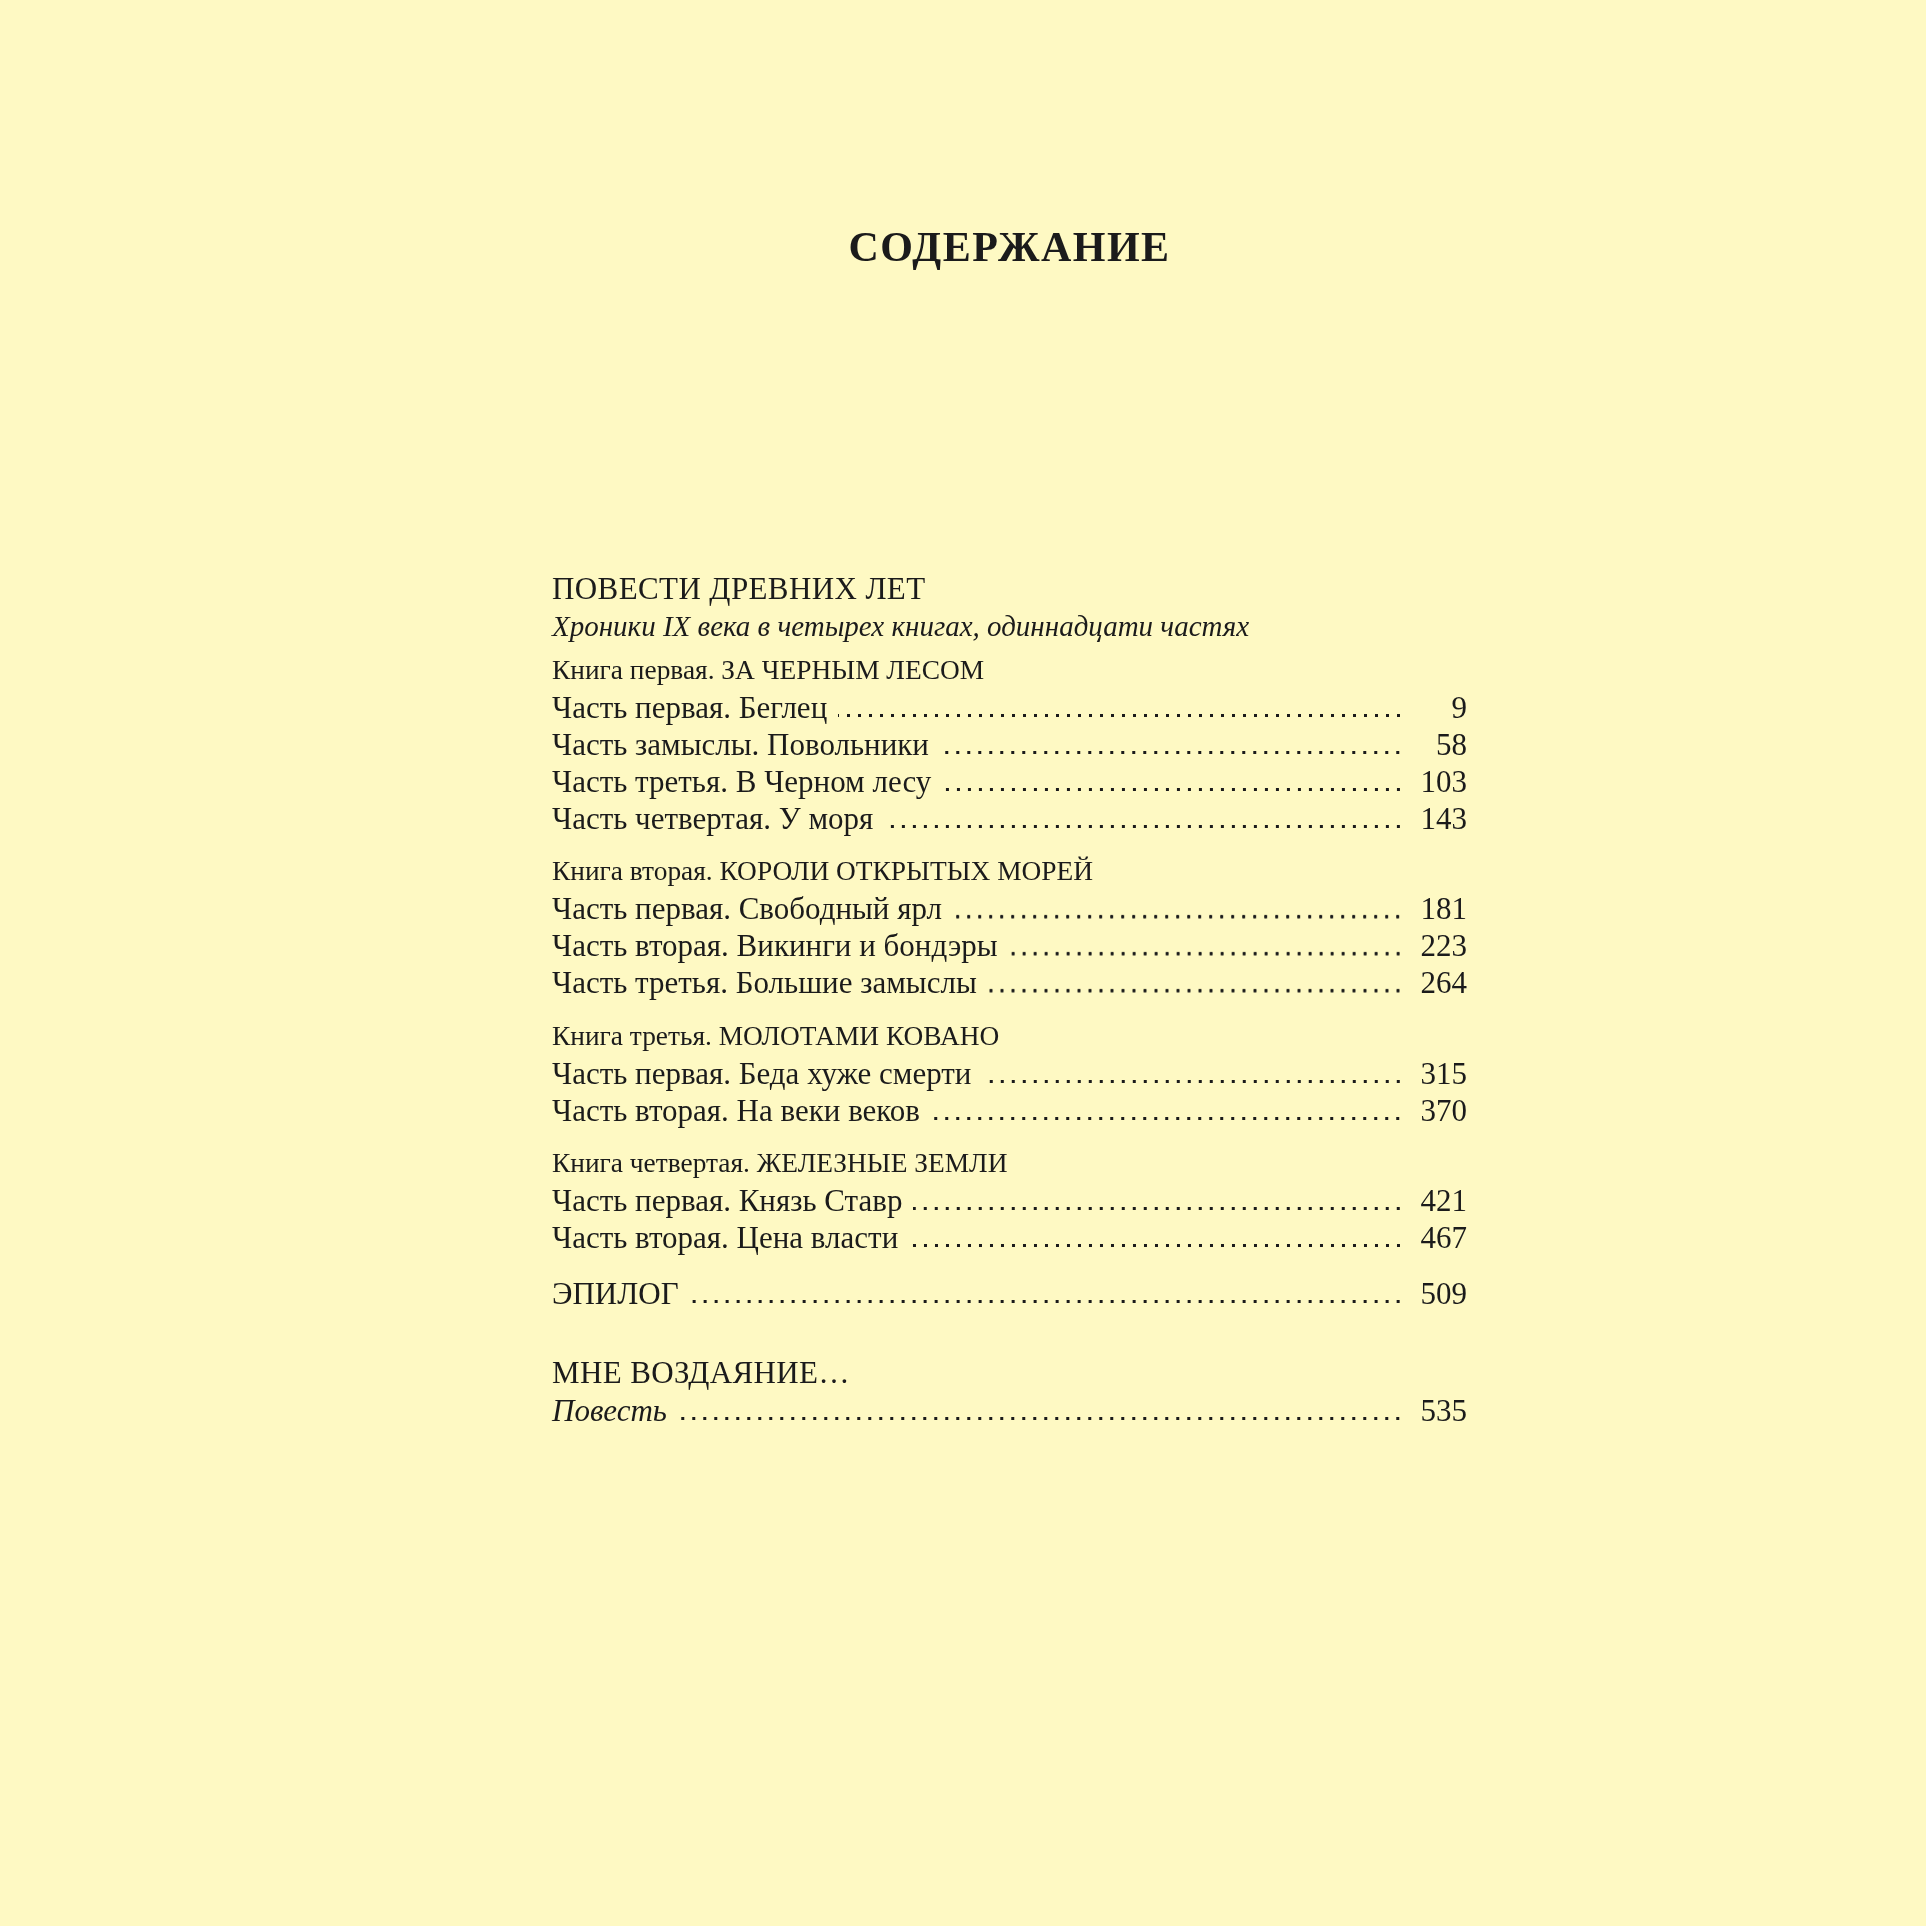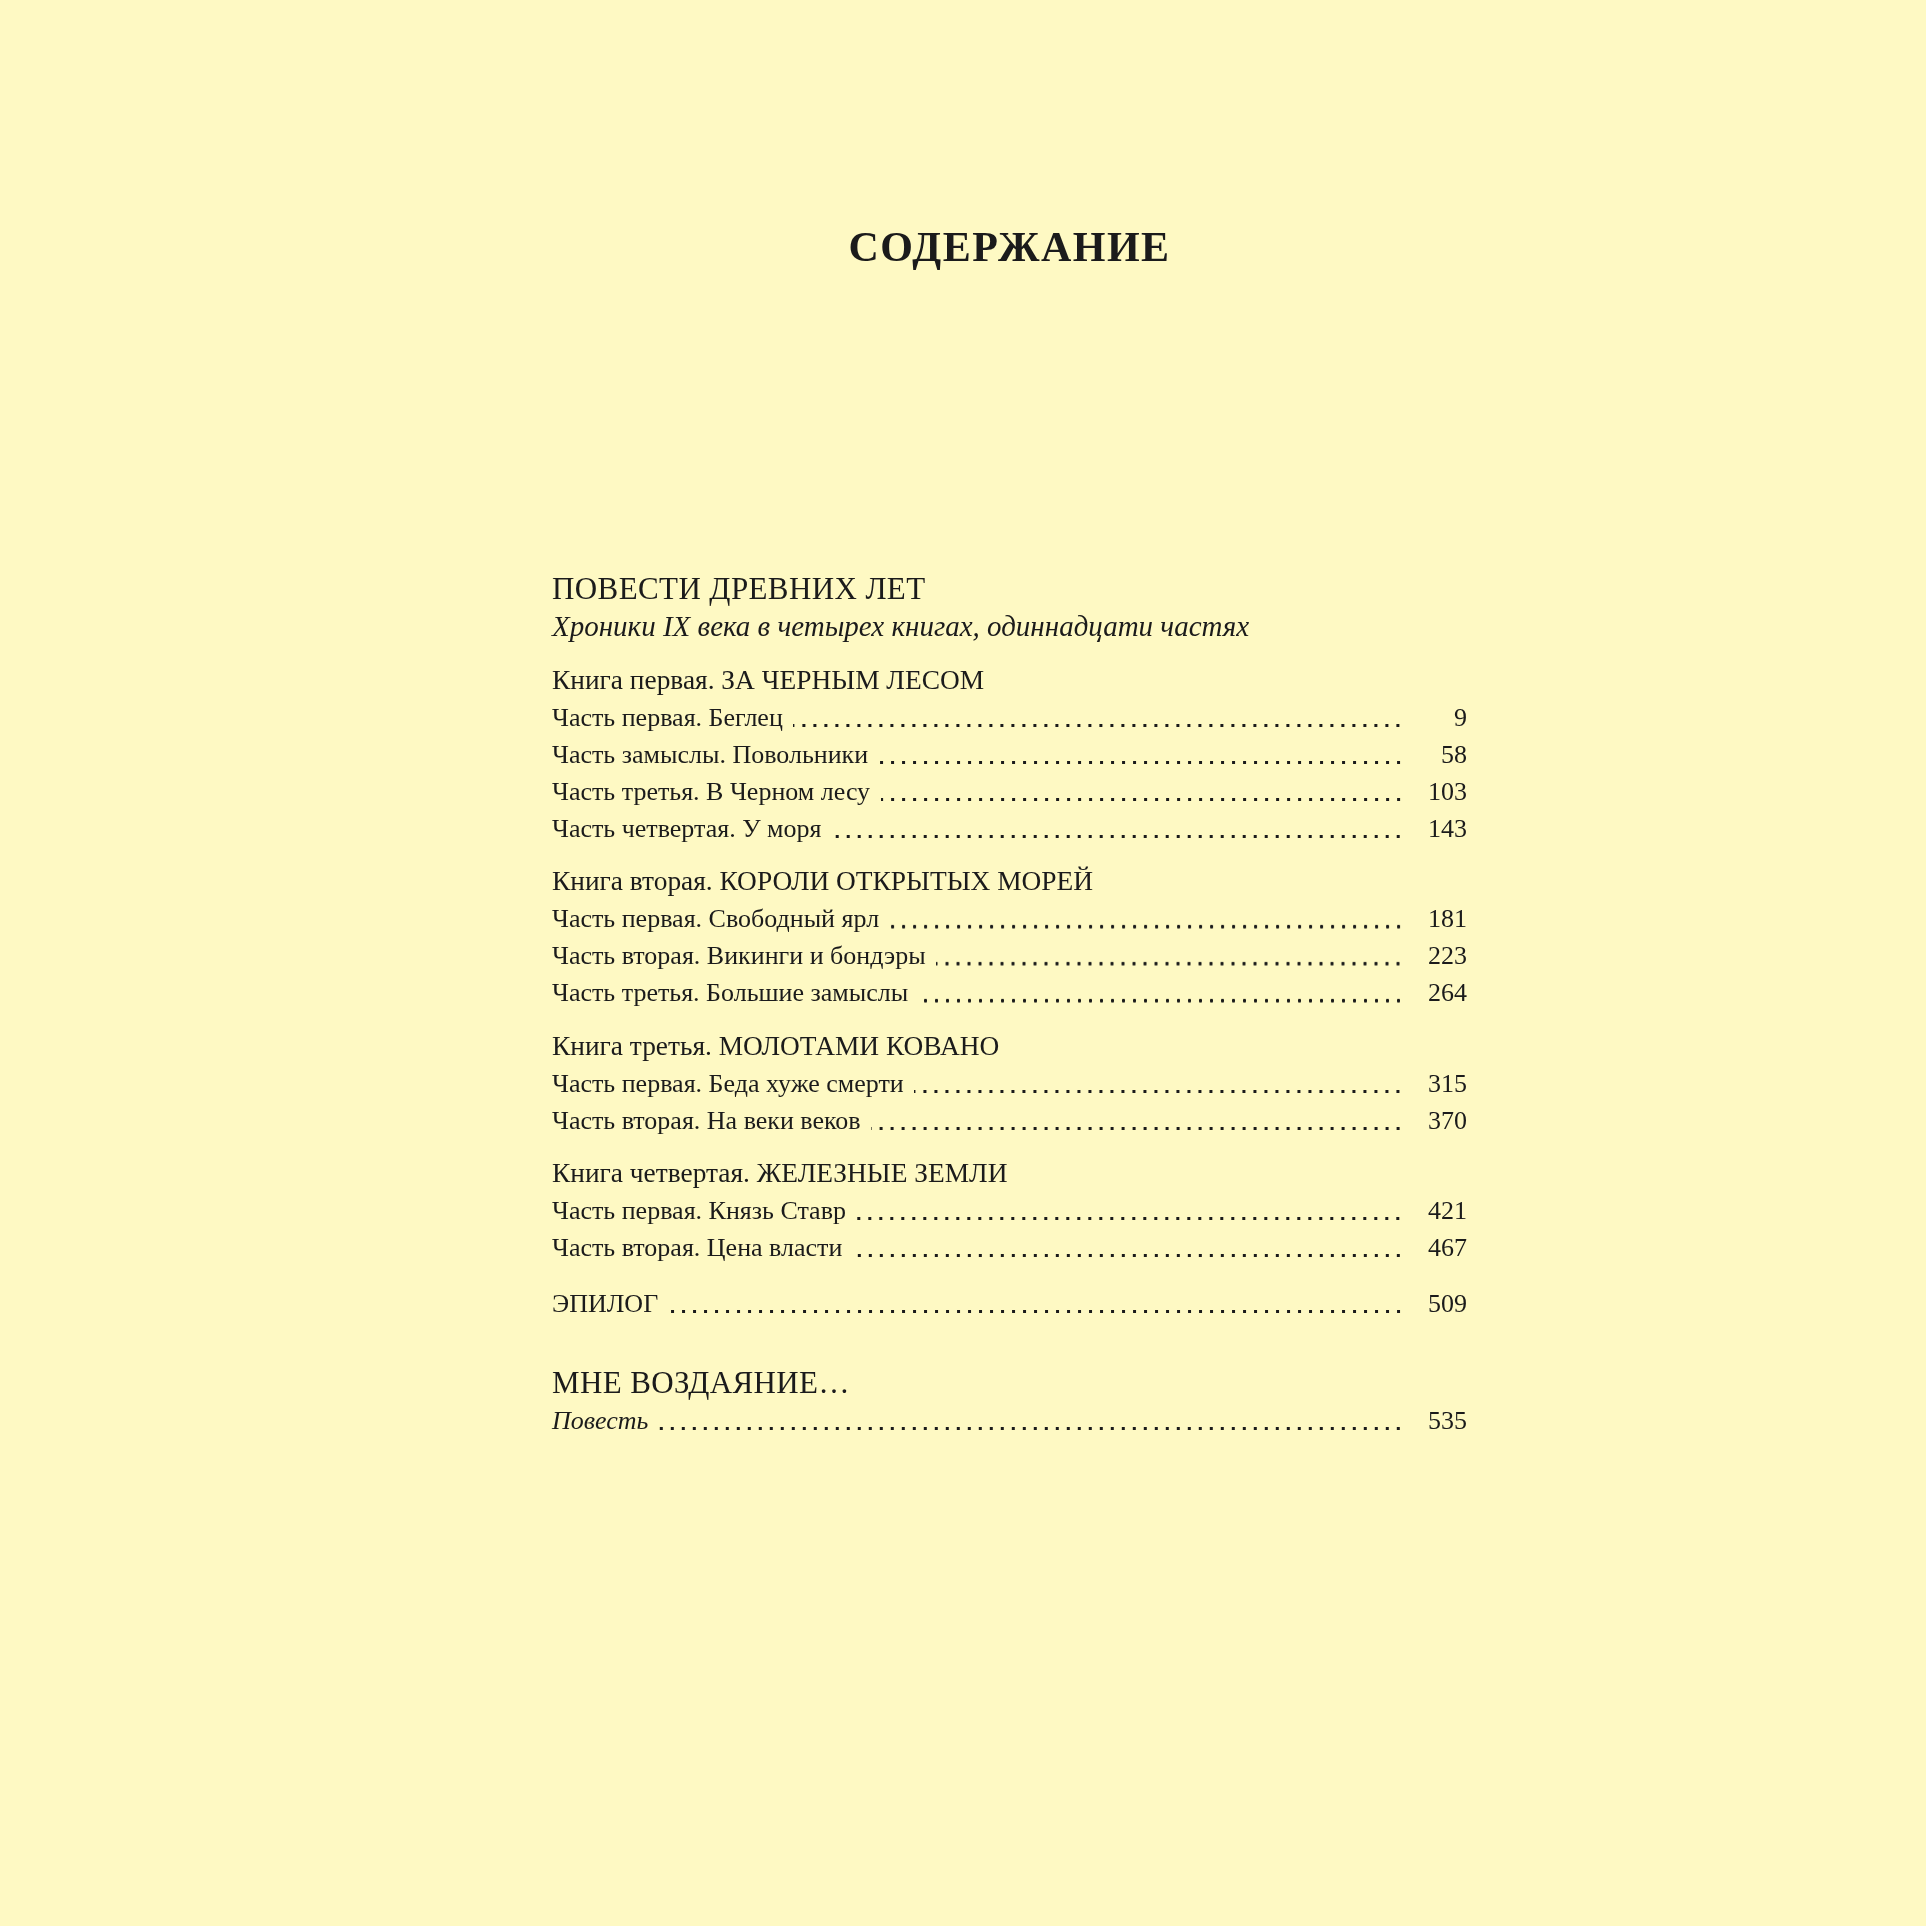--- a/index.html
+++ b/index.html
@@ -53,28 +53,28 @@
   }
   .work-subtitle {
     font-style: italic;
     font-size: 29px;
     line-height: 36px;
   }
   .book-heading {
     font-size: 27.4px;
     line-height: 37px;
   }
-  .mt-book1 { margin-top: 18px; }
+  .mt-book1 { margin-top: 8px; }
   .mt-book  { margin-top: 16.3px; }
   .mt-epilog { margin-top: 19px; }
   .mt-work2 { margin-top: 41px; }
   .entry {
     display: flex;
     align-items: flex-end;
-    font-size: 26px;
+    font-size: 31px;
     line-height: 37px;
   }
   .entry-label { white-space: nowrap; }
   .entry-label.italic { font-style: italic; }
   .leader {
     flex: 1;
     align-self: flex-end;
     height: 7.4px;
     margin: 0 7.4px 6.7px 10.4px;
     background-image: radial-gradient(circle, #1b1b1b 1.6px, rgba(0,0,0,0) 2px);

